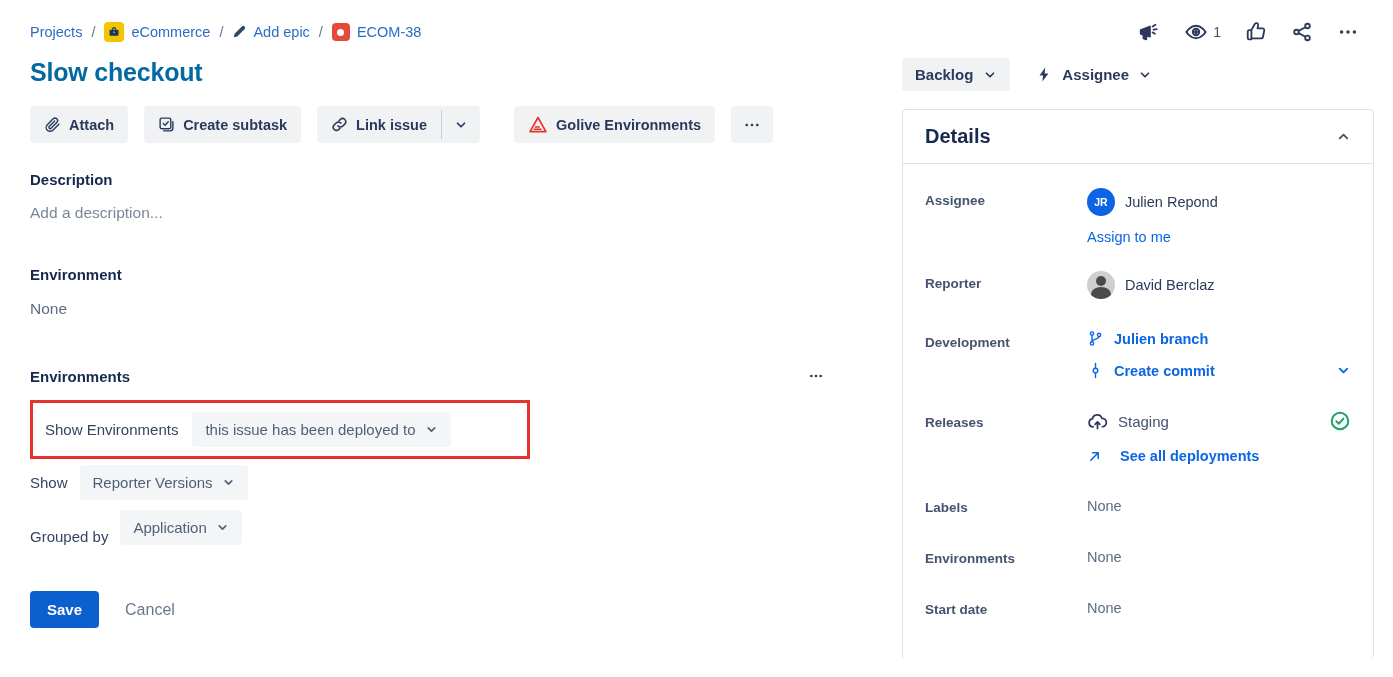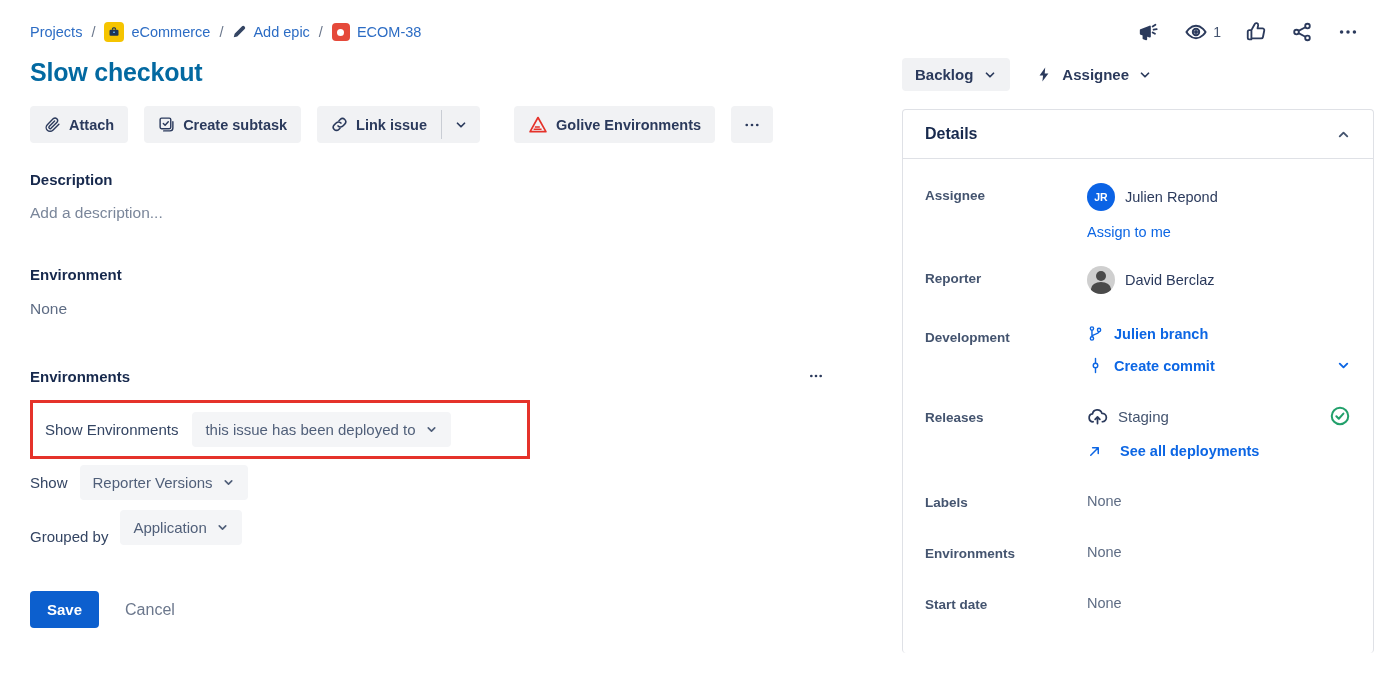--- a/index.html
+++ b/index.html
@@ -68,21 +68,21 @@
   .status-btn { display: inline-flex; align-items: center; gap: 10px; background: #F1F2F4;
     border: none; border-radius: 4px; height: 33px; padding: 0 13px; font-size: 15px;
     font-weight: 600; color: #2b3a5c; cursor: pointer; font-family: inherit; }
   .actions-btn { display: inline-flex; align-items: center; gap: 9px; background: none;
     border: none; font-size: 15px; font-weight: 600; color: #2b3a5c; cursor: pointer; font-family: inherit; }
 
   .details-card { margin-top: 18px; border: 1px solid #DFE1E6; border-radius: 4px;
     border-bottom: none; min-height: 540px; }
   .details-head { display: flex; justify-content: space-between; align-items: center;
     padding: 15px 22px; border-bottom: 1px solid #DFE1E6; cursor: pointer; }
-  .details-title { font-size: 16px; font-weight: 700; color: #17294d; }
+  .details-title { font-size: 20px; font-weight: 700; color: #17294d; }
   .details-body { padding: 24px 22px 10px 22px; }
   .d-row { display: grid; grid-template-columns: 162px 1fr; align-items: start; margin-bottom: 31px; }
   .d-label { font-size: 13.5px; font-weight: 600; color: #44546F; padding-top: 5px; }
   .d-value { font-size: 14.5px; color: #2b3a5c; }
   .person { display: flex; align-items: center; gap: 10px; }
   .avatar-jr { width: 28px; height: 28px; border-radius: 50%; background: #0B63E5; color: #fff;
     font-size: 10.5px; font-weight: 700; display: flex; align-items: center; justify-content: center; }
   .avatar-photo { width: 28px; height: 28px; border-radius: 50%; background: #cfcfcf;
     position: relative; overflow: hidden; }
   .avatar-photo .head { position: absolute; left: 9px; top: 5px; width: 10px; height: 10px;

